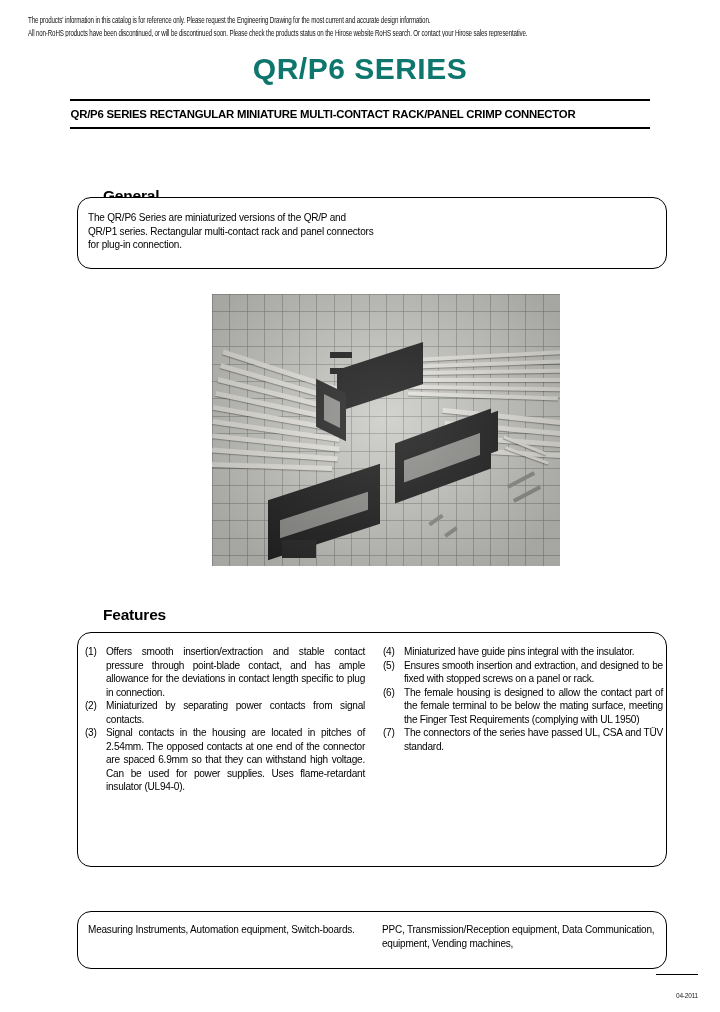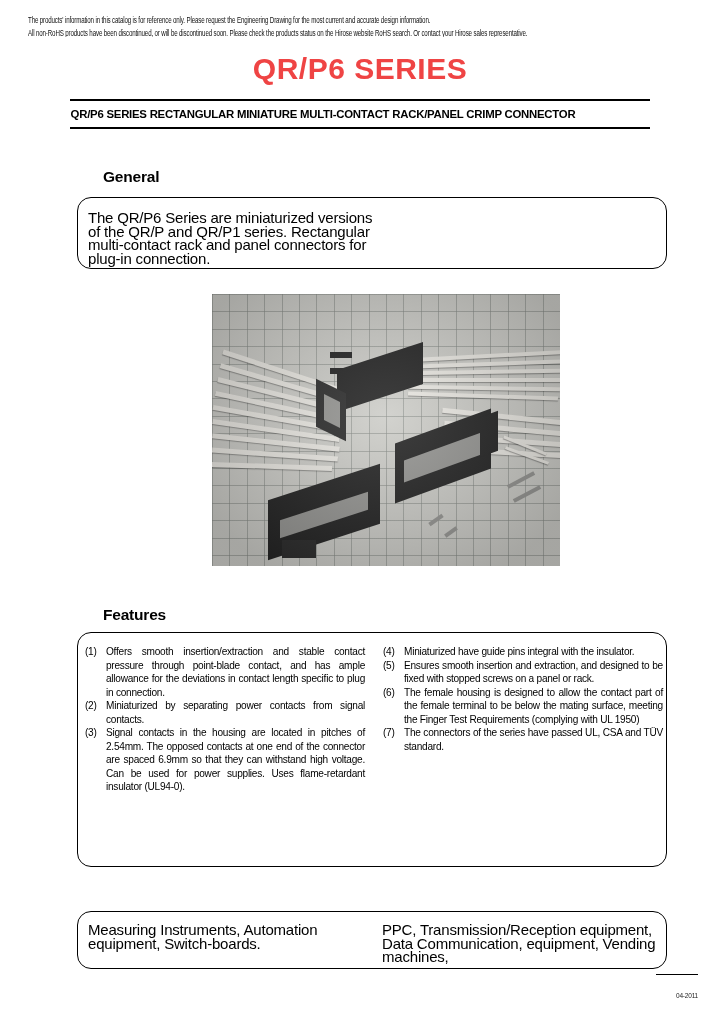--- a/index.html
+++ b/index.html
@@ -41,21 +41,21 @@
   
   .main-title {
     position: absolute;
     left: 0;
     top: 52px;
     width: 720px;
     text-align: center;
     font-size: 30px;
     font-weight: bold;
     letter-spacing: 0.5px;
-    color: #ef4444;
+    color: #0f766e;
   }
   .rule {
     position: absolute;
     left: 70px;
     top: 99px;
     width: 580px;
     border-top: 2px solid #000;
   }
   .subtitle {
     position: absolute;
@@ -93,21 +93,21 @@
     box-sizing: border-box;
     background: #fff;
   }
   .cols {
     position: absolute;
     display: flex;
     gap: 18px;
   }
   .col {
     width: 288px;
-    font-size: 15px;
+    font-size: 10px;
     line-height: 13.6px;
     letter-spacing: -0.2px;
   }
 
   
   .feat-col {
     width: 288px;
     font-size: 10.1px;
     line-height: 13.5px;
     letter-spacing: -0.25px;
@@ -193,21 +193,21 @@
   <div class="disclaimer">
     <div>The products' information in this catalog is for reference only. Please request the Engineering Drawing for the most current and accurate design information.</div>
     <div>All non-RoHS products have been discontinued, or will be discontinued soon. Please check the products status on the Hirose website RoHS search. Or contact your Hirose sales representative.</div>
   </div>
 
   <div class="main-title">QR/P6 SERIES</div>
   <div class="rule"></div>
   <div class="subtitle">QR/P6 SERIES RECTANGULAR MINIATURE MULTI-CONTACT RACK/PANEL CRIMP CONNECTOR</div>
   <div class="rule2"></div>
 
-  <div class="section-heading" style="left:103px; top:168px;">General</div>
+  <div class="section-heading" style="left:103px; top:187px;">General</div>
   <div class="box" style="left:77px; top:197px; width:590px; height:72px;"></div>
   <div class="cols" style="left:88px; top:211px; width:570px;">
     <div class="col">The QR/P6 Series are miniaturized versions of the QR/P and QR/P1 series. Rectangular multi-contact rack and panel connectors for plug-in connection.</div>
   </div>
 
   <div class="photo">
     <div class="grid"></div>
 
     <div class="wire" style="left:196px; top:60px; width:160px; height:4px; transform:rotate(-3deg);"></div>
     <div class="wire" style="left:196px; top:68px; width:158px; height:4px; transform:rotate(-2deg);"></div>

